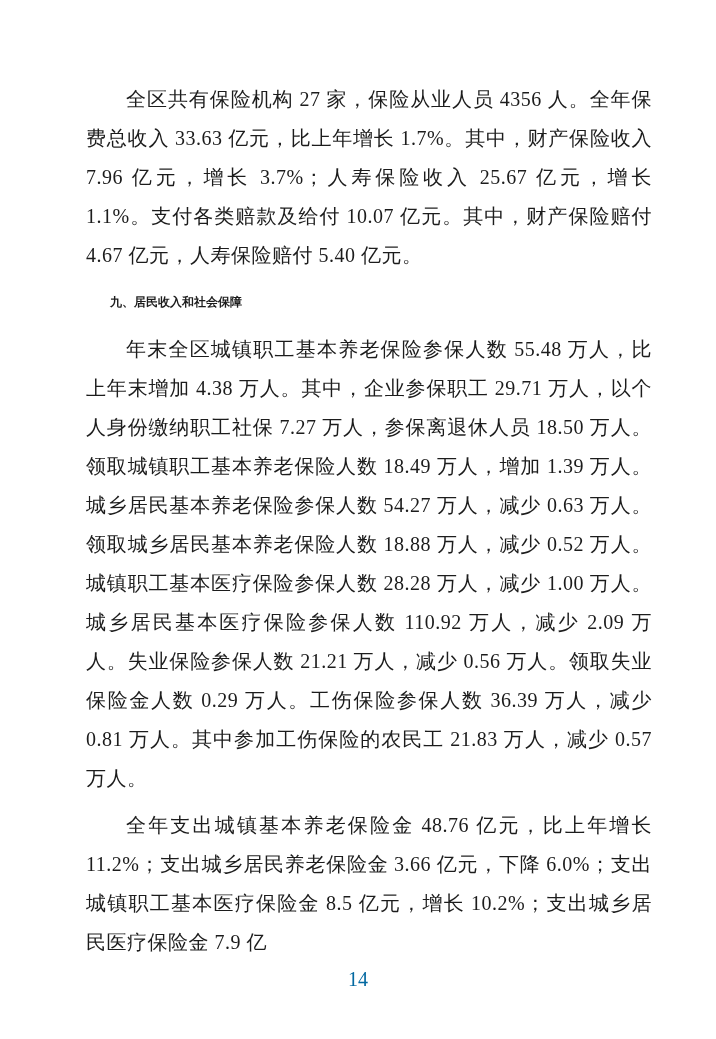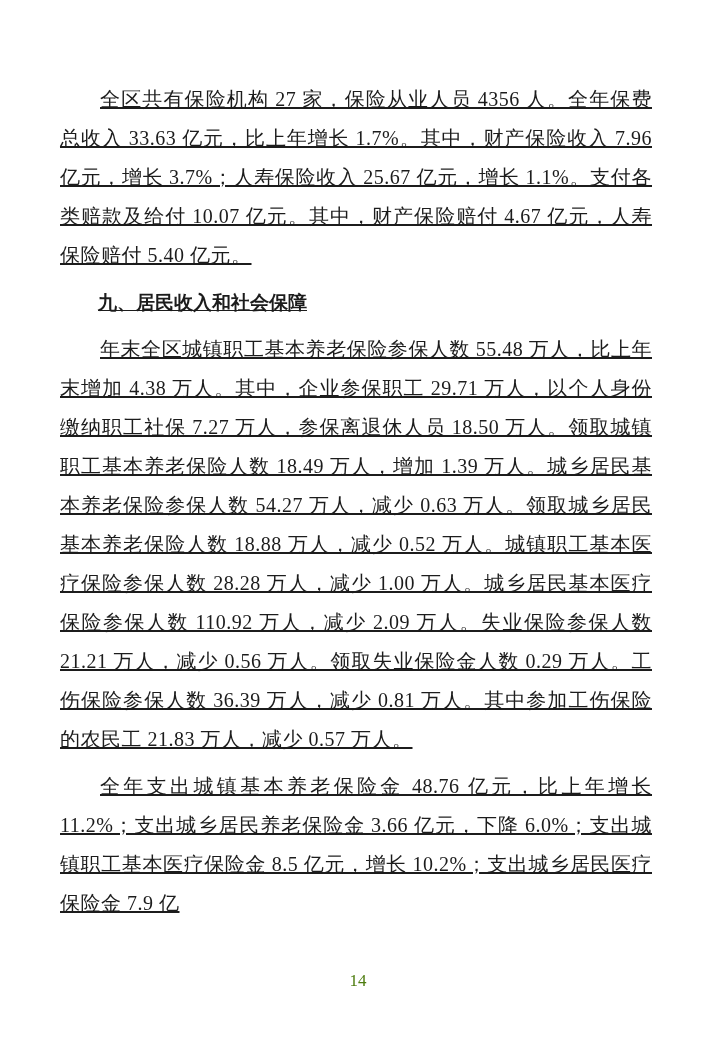--- a/index.html
+++ b/index.html
@@ -6,52 +6,51 @@
     margin: 0;
     padding: 0;
     background: #ffffff;
   }
   .page {
     position: relative;
     width: 716px;
     height: 1039px;
     background: #ffffff;
     box-sizing: border-box;
-    padding: 80px 64px 0 60px;
+    padding: 80px 64px 0 86px;
     font-family: "Liberation Serif", "DejaVu Serif", serif;
     color: #1c1c1c;
     overflow: hidden;
-    text-decoration: underline;
   }
   .para {
     font-size: 20px;
     line-height: 39px;
     text-align: justify;
     text-indent: 2em;
     margin: 0 0 8px 0;
     letter-spacing: 0.5px;
   }
   .heading {
-    font-size: 19px;
+    font-size: 12px;
     line-height: 39px;
     font-weight: bold;
     text-indent: 2em;
     margin: 8px 0 8px 0;
     font-family: "Liberation Sans", "DejaVu Sans", sans-serif;
   }
   .footer {
     position: absolute;
     left: 0;
     bottom: 48px;
     width: 100%;
     text-align: center;
   }
   .page-number {
-    font-size: 17px;
-    color: #4d7c0f;
+    font-size: 20px;
+    color: #0369a1;
   }
 </style>
 </head>
 <body>
 
 <div class="page">
 
   <p class="para">全区共有保险机构 27 家，保险从业人员 4356 人。全年保费总收入 33.63 亿元，比上年增长 1.7%。其中，财产保险收入 7.96 亿元，增长 3.7%；人寿保险收入 25.67 亿元，增长 1.1%。支付各类赔款及给付 10.07 亿元。其中，财产保险赔付 4.67 亿元，人寿保险赔付 5.40 亿元。</p>
 
   <h2 class="heading">九、居民收入和社会保障</h2>

